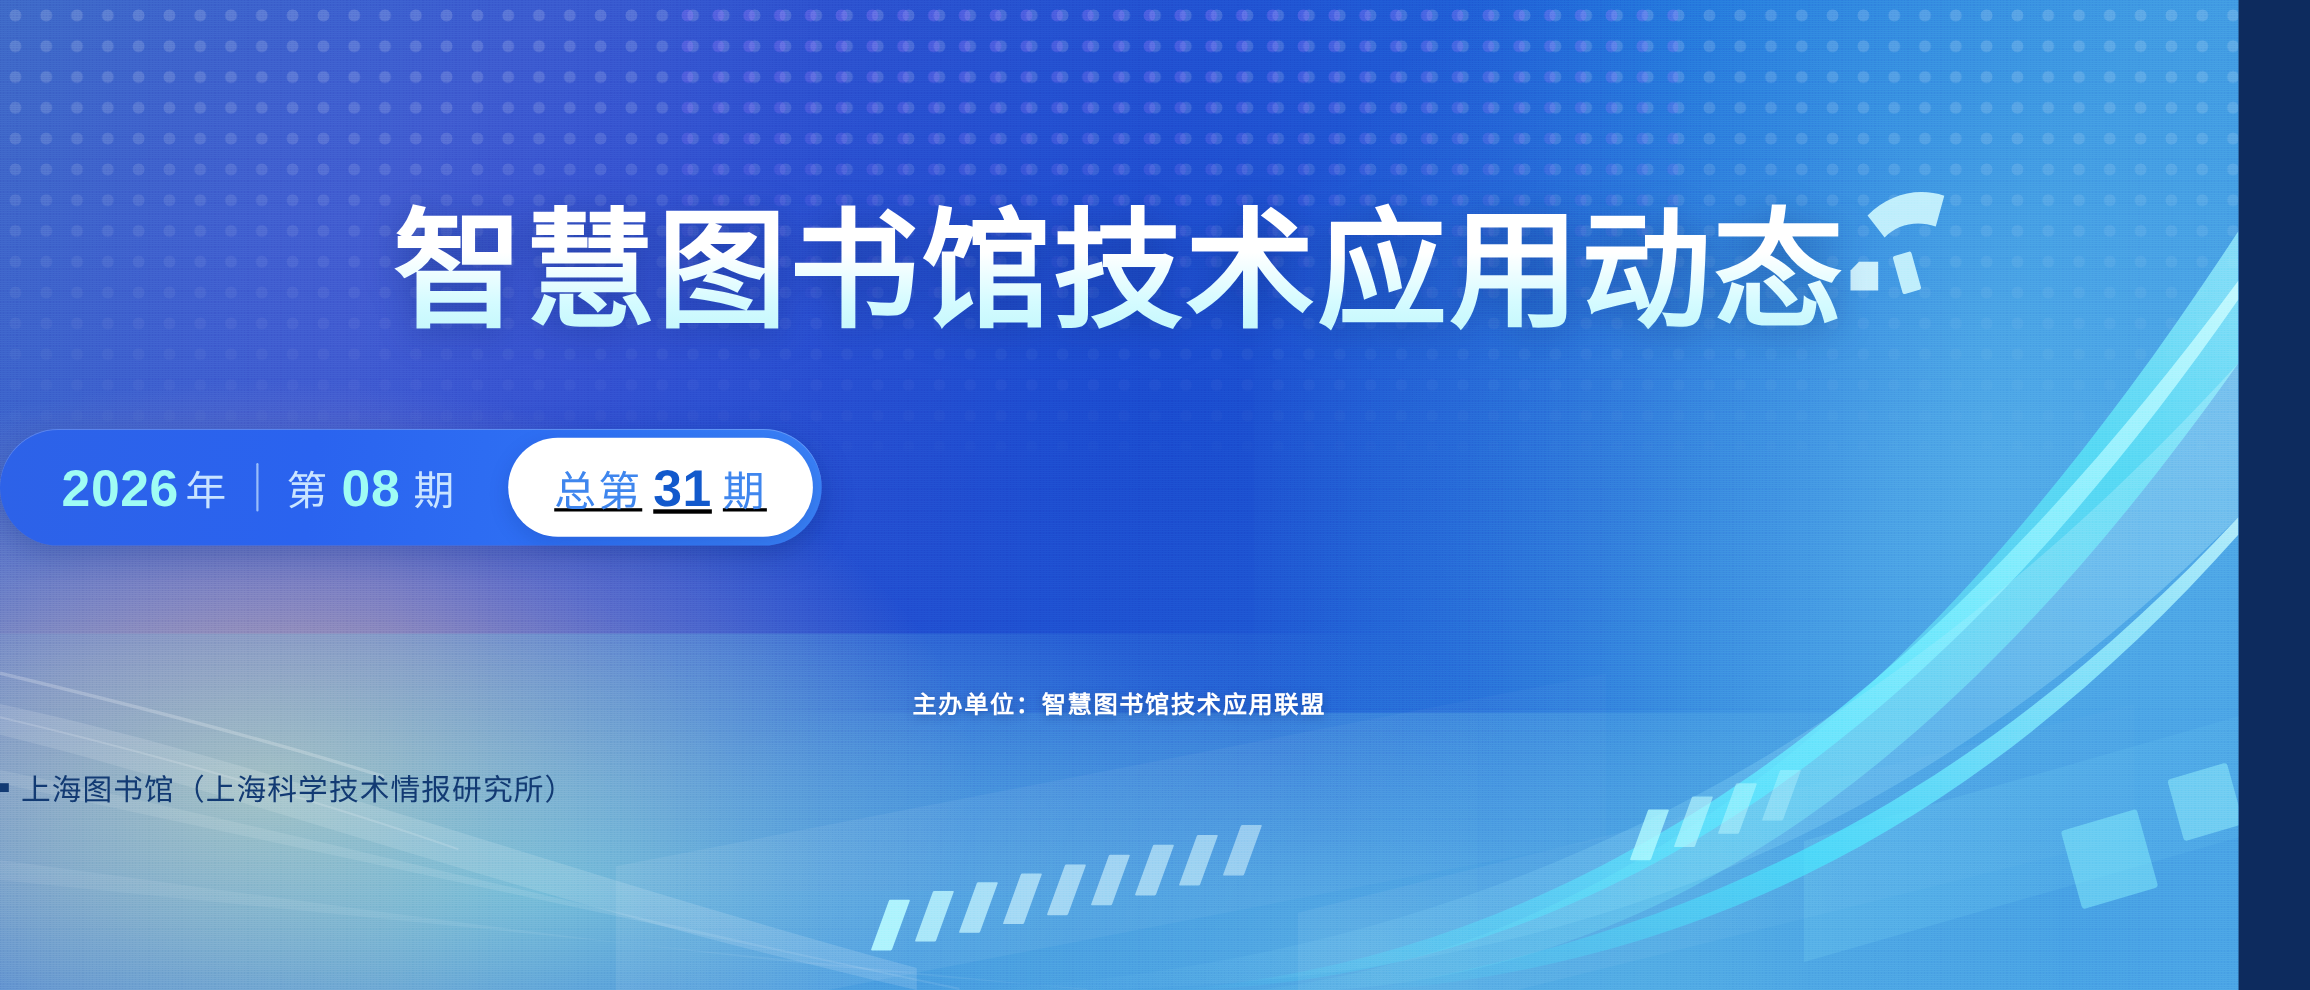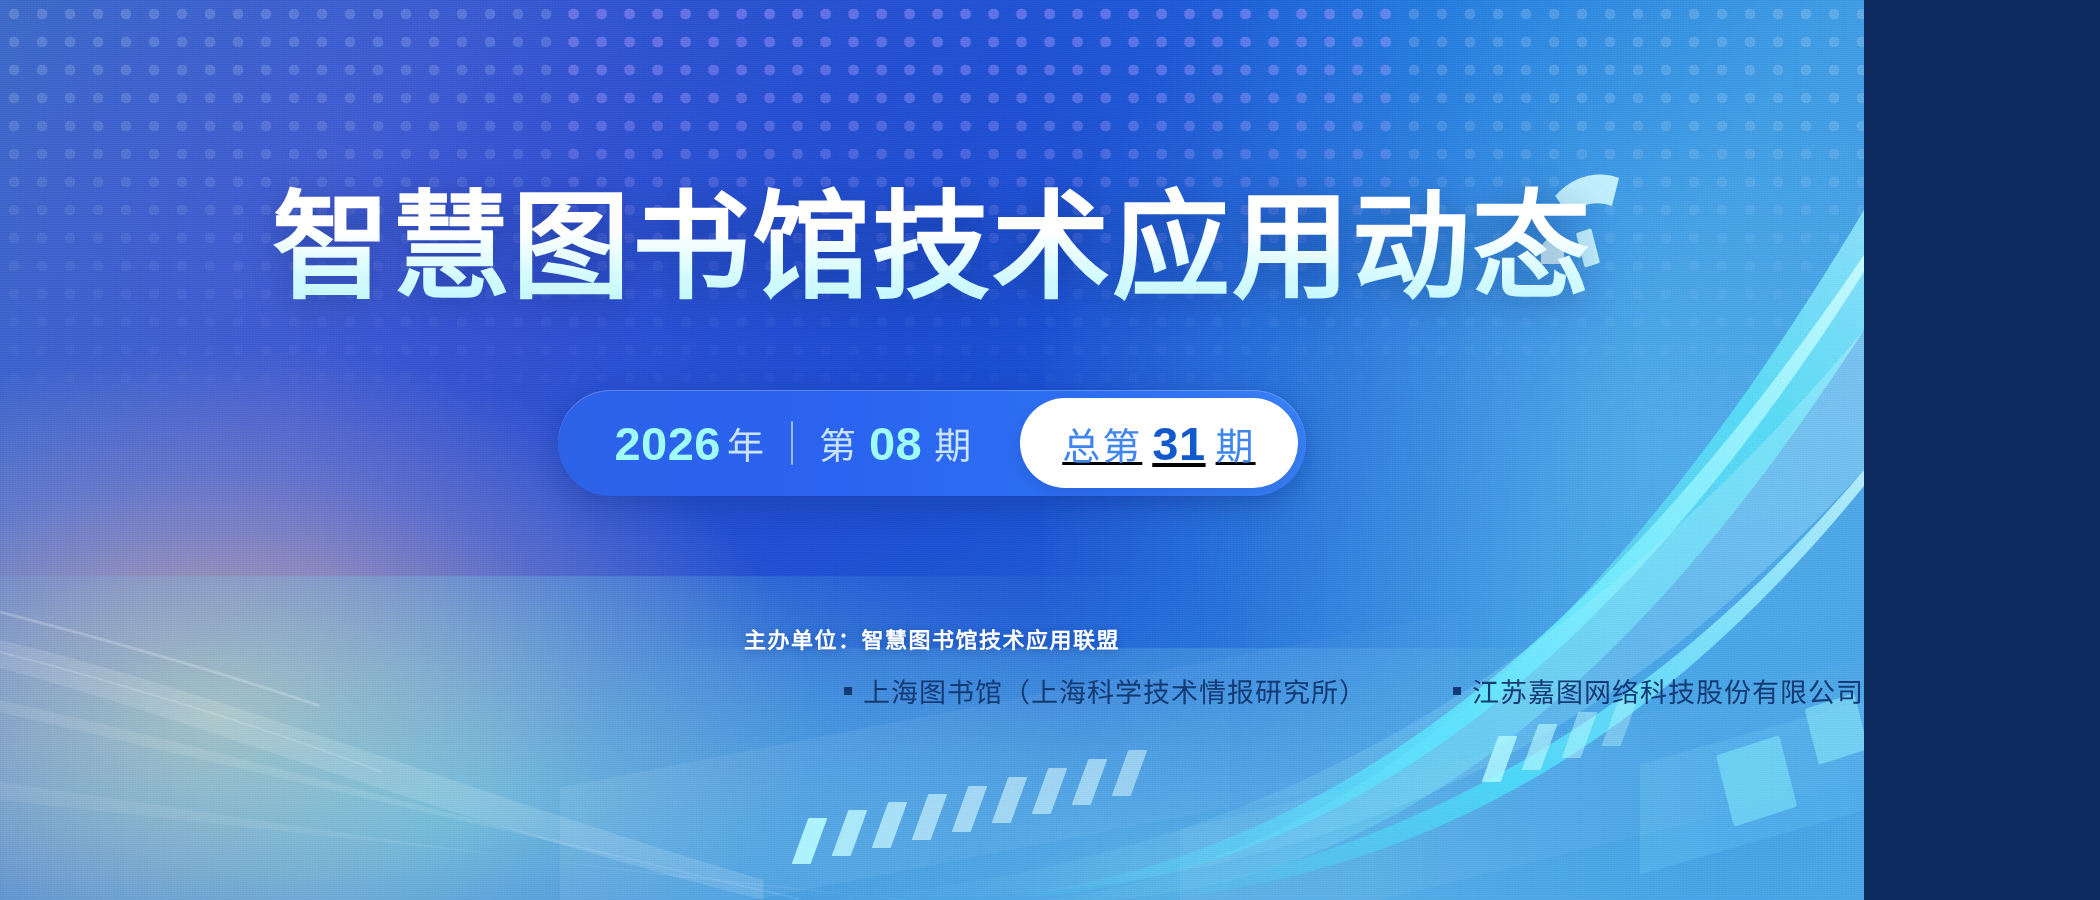--- a/index.html
+++ b/index.html
@@ -5,21 +5,21 @@
 <style>
   html, body {
     margin: 0;
     padding: 0;
     background: #0d2b5e;
   }
   * { box-sizing: border-box; }
 
   .banner {
     position: relative;
-    width: 1864px;
+    width: 2035px;
     height: 900px;
     overflow: hidden;
     font-family: "Liberation Sans", "DejaVu Sans", sans-serif;
     background:
       linear-gradient(118deg,
         #3a6ec6 0%,
         #2f66cf 14%,
         #2057cf 30%,
         #1a5ad6 45%,
         #2277dd 62%,
@@ -183,21 +183,20 @@
     color: transparent;
     -webkit-text-fill-color: transparent;
     filter: drop-shadow(0 6px 16px rgba(8,40,110,0.35));
   }
 
   .issue-wrap {
     position: absolute;
     left: 0; right: 0;
     top: 390px;
     display: flex;
-    justify-content: center;
   }
   .issue-bar {
     position: relative;
     height: 106px;
     display: flex;
     align-items: center;
     border-radius: 53px;
     background: linear-gradient(96deg, #2d62e8 0%, #2a63ef 38%, #2f72f4 72%, #3a82f7 100%);
     box-shadow: 0 10px 30px rgba(10,40,120,0.28),
                 inset 0 1px 0 rgba(255,255,255,0.22);
@@ -265,25 +264,25 @@
     font-size: 22px;
     font-weight: 700;
     color: #ffffff;
     letter-spacing: 1.5px;
     text-shadow: 0 2px 8px rgba(10,40,110,0.35);
   }
 
   .orgs {
     position: absolute;
     left: 0; right: 0;
-    top: 671px;
-    display: flex;
-    justify-content: flex-end;
+    top: 696px;
+    display: flex;
+    justify-content: space-between;
     align-items: center;
-    gap: 86px;
+    gap: 62px;
   }
   .org {
     display: flex;
     align-items: center;
     font-size: 27px;
     font-weight: 400;
     color: #123a73;
     letter-spacing: 1px;
     white-space: nowrap;
   }
@@ -412,20 +411,16 @@
       </div>
     </div>
 
     <div class="host">主办单位：智慧图书馆技术应用联盟</div>
 
     <div class="orgs">
       <div class="org">
         <span class="org-bullet"></span>
         <span>上海图书馆（上海科学技术情报研究所）</span>
       </div>
-      <div class="org">
-        <span class="org-bullet"></span>
-        <span>江苏嘉图网络科技股份有限公司</span>
-      </div>
     </div>
 
   </div>
 </div>
 
 </body></html>

